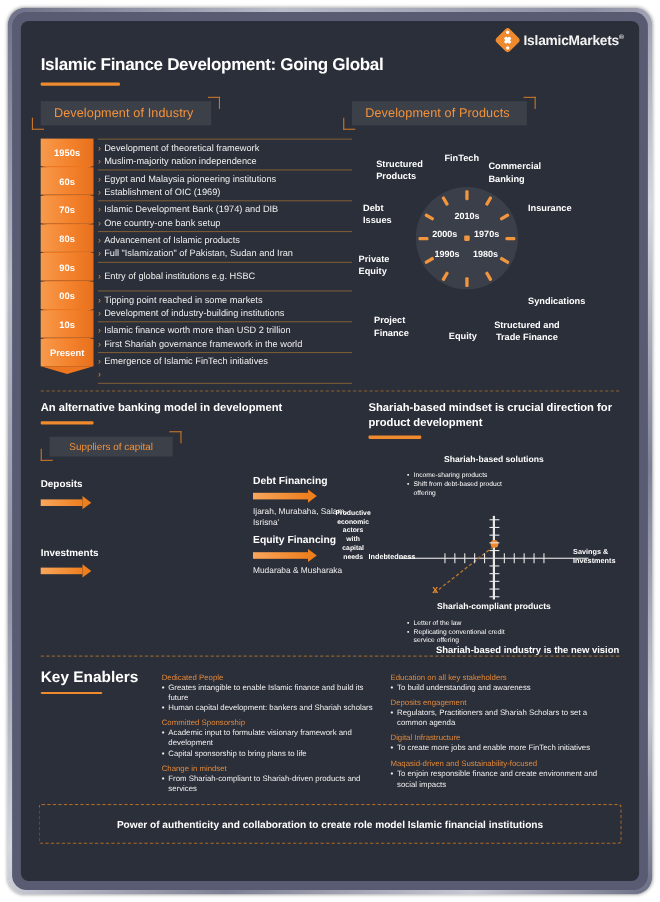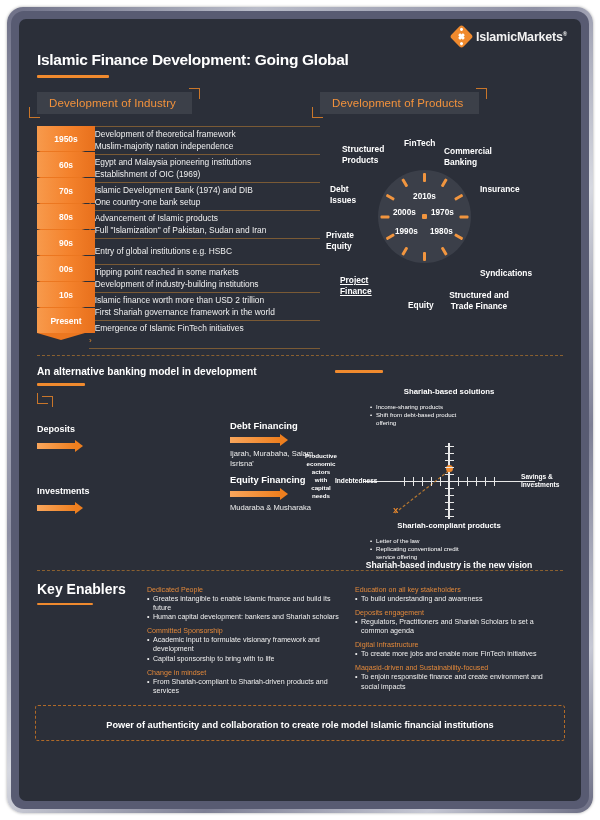--- a/index.html
+++ b/index.html
@@ -77,21 +77,21 @@
   .bracket-bl { bottom:-4px; left:-8px; border-bottom:1.4px solid #c9762a; border-left:1.4px solid #c9762a; }
 
   
   .body-cols { display:flex; margin-top: 12px; }
   .col-left { width: 283px; }
   .col-right { flex:1; }
 
   .timeline { display:flex; }
   .chev-col { width: 48px; }
   .chev {
-    position: relative; height: 25px; width: 58px;
+    position: relative; height: 25px; width: 48px;
     background: linear-gradient(90deg,#f79a4c 0%, #f4822c 55%, #e8701c 100%);
     color:#fff; font-size:8.5px; font-weight:700;
     display:flex; align-items:center; justify-content:center;
     margin-bottom: 1px;
   }
   .chev::after {
     content:""; position:absolute; left:0; bottom:-7px; width:0; height:0;
     border-left: 24px solid transparent; border-right: 24px solid transparent;
     border-top: 7px solid #ec7720;
   }
@@ -178,21 +178,21 @@
   .qbox li::before { content:"•"; position:absolute; left:0; }
   .axes { position:absolute; left:0; right:0; top:62px; height:76px; }
   .ax-h { position:absolute; left:28px; right:28px; top:38px; height:1.5px; background:#e8e8e8; }
   .ax-v { position:absolute; left:50%; top:0; bottom:0; width:1.5px; background:#e8e8e8; margin-left:-.75px; }
   .ah { position:absolute; top:34px; width:1.4px; height:9px; background:#e8e8e8; }
   .av { position:absolute; left:50%; margin-left:-4.5px; width:9px; height:1.4px; background:#e8e8e8; }
   .qax-lbl { position:absolute; font-size:6.6px; font-weight:700; color:#fff; line-height:8px; }
   .trendline { position:absolute; left:52px; top:16px; width:74px; height:60px; }
   .dot-o { position:absolute; right:8px; top:6px; width:7px; height:7px; border-radius:50%; background:#f08a2e; }
   .x-mark { position:absolute; left:6px; bottom:4px; color:#f08a2e; font-size:8px; font-weight:700; }
-  .vision { position:absolute; left:0; right:0; bottom:-4px; text-align:center; font-size:8.6px; font-weight:700; color:#fff; }
+  .vision { position:absolute; left:0; right:0; bottom:-4px; text-align:right; font-size:8.6px; font-weight:700; color:#fff; }
 
   
   .ke { display:flex; margin-top:10px; }
   .ke-title { width:110px; }
   .ke-title h2 { font-size:14px; font-weight:700; color:#fff; }
   .ke-title .sub-rule { width:56px; margin-top:6px; }
   .ke-col { flex:1; padding-right:8px; }
   .ke-head { font-size:7.1px; color:#e2883a; font-weight:400; margin-top:5px; }
   .ke-col ul { list-style:none; margin-top:1px; }
   .ke-col li { position:relative; padding-left:6px; font-size:7.1px; line-height:9.2px; color:#f0f0f0; }
@@ -377,37 +377,38 @@
                 <span class="tick" style="transform: rotate(330deg);">
                   <i></i>
                 </span>
               </div>
             <span class="olabel" style="left:84px;  top:10px;">FinTech</span>
             <span class="olabel" style="left:124px; top:18px; width:56px;">Commercial Banking</span>
             <span class="olabel" style="left:160px; top:56px;">Insurance</span>
             <span class="olabel" style="left:160px; top:140px;">Syndications</span>
             <span class="olabel" style="left:128px; top:162px; width:62px; text-align:center;">Structured and Trade Finance</span>
             <span class="olabel" style="left:88px;  top:172px;">Equity</span>
-            <span class="olabel" style="left:20px;  top:147px; width:48px;text-decoration:underline;">Project Finance</span>
+            <span class="olabel" style="left:20px;  top:158px; width:48px;">Project Finance</span>
             <span class="olabel" style="left:6px;   top:102px; width:44px;">Private Equity</span>
             <span class="olabel" style="left:10px;  top:56px; width:40px;">Debt Issues</span>
             <span class="olabel" style="left:22px;  top:16px; width:56px;">Structured Products</span>
           </div>
         </div>
       </div>
     </div>
 
     <div class="divider"></div>
 
     <div class="pad mid">
       <div class="mid-left">
         <h2 class="sub">An alternative banking model in development</h2>
         <div class="sub-rule"></div>
 
         <span class="sup-chip-wrap">
+          <span class="sup-chip">Suppliers of capital</span>
           <span class="bracket-tr"></span>
           <span class="bracket-bl"></span>
         </span>
 
         <div class="model">
           <span class="side-lbl" style="left:0; top:14px;">Deposits</span>
           <span class="arr" style="left:0; top:30px;">
               <span class="s" style="width:38px"></span>
               <span class="h"></span>
             </span>
@@ -435,20 +436,21 @@
                 <span class="h"></span>
               </span>
             <p>Mudaraba &amp; Musharaka</p>
           </div>
 
           <div class="prod-box">Productive economic actors with capital needs</div>
         </div>
       </div>
 
       <div class="mid-right">
+        <h2 class="sub">Shariah-based mindset is crucial direction for product development</h2>
         <div class="sub-rule"></div>
 
         <div class="quad">
           <div class="qtitle" style="top:6px;">Shariah-based solutions</div>
           <div class="qbox" style="top:18px;">
             <ul>
               <li>Income-sharing products</li>
               <li>Shift from debt-based product offering</li>
             </ul>
           </div>
@@ -510,21 +512,21 @@
       </div>
       <div class="ke-col" id="ke-left">
           <div class="ke-head">Dedicated People</div>
           <ul>
             <li>Greates intangible to enable Islamic finance and build its future</li>
             <li>Human capital development: bankers and Shariah scholars</li>
           </ul>
           <div class="ke-head">Committed Sponsorship</div>
           <ul>
             <li>Academic input to formulate visionary framework and development</li>
-            <li>Capital sponsorship to bring with to life</li>
+            <li>Capital sponsorship to bring plans to life</li>
           </ul>
           <div class="ke-head">Change in mindset</div>
           <ul>
             <li>From Shariah-compliant to Shariah-driven products and services</li>
           </ul>
         </div>
       <div class="ke-col" id="ke-right">
           <div class="ke-head">Education on all key stakeholders</div>
           <ul>
             <li>To build understanding and awareness</li>

